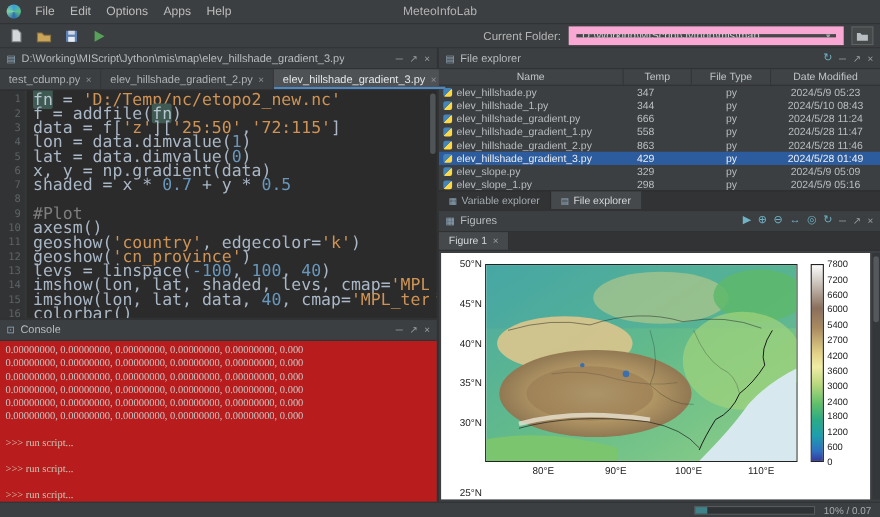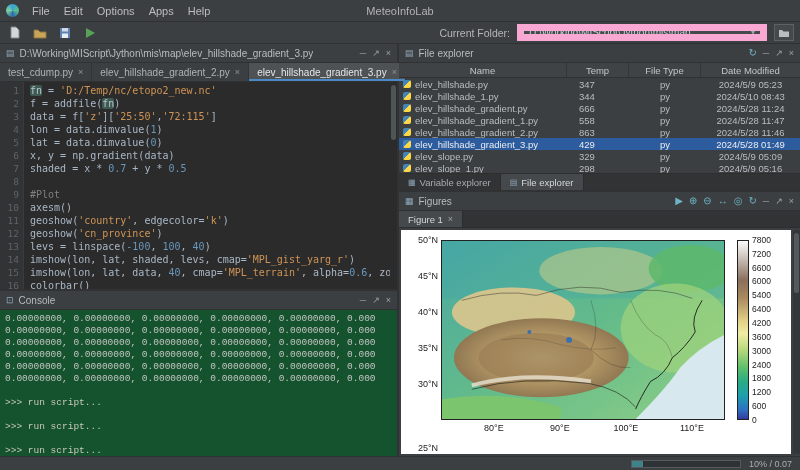--- a/index.html
+++ b/index.html
@@ -37,32 +37,32 @@
   .tool-ic{color:#6fb3c6;font-size:10px;line-height:1}
 
   
   .editor-panel{height:247px;flex:none;display:flex;flex-direction:column;border-bottom:2px solid #303234}
   .tabs{height:19px;display:flex;background:#3c3f41;border-bottom:1px solid #2f3133;font-size:10px;flex:none}
   .tab{display:flex;align-items:center;gap:5px;padding:0 8px;border-right:1px solid #333638;color:#aeb2b6;white-space:nowrap}
   .tab.active{background:#4e5254;color:#e4e6e8;box-shadow:inset 0 -2px 0 #4a88c7}
   .tab .close{color:#8d9296;font-size:9px}
   .code-wrap{flex:1;display:flex;background:#2b2b2b;overflow:hidden;position:relative;min-height:0}
   .gutter{width:24px;flex:none;background:#313335;color:#606366;text-align:right;padding:2px 4px 0 0;font-family:"DejaVu Sans Mono",monospace;font-size:9.5px;line-height:13px;border-right:1px solid #393c3e}
-  .code{flex:1;padding:2px 0 0 6px;font-family:"DejaVu Sans Mono",monospace;font-size:10px;line-height:13px;white-space:pre;overflow:hidden;color:#a9b7c6}
+  .code{flex:1;padding:2px 0 0 6px;font-family:"DejaVu Sans Mono",monospace;font-size:15px;line-height:13px;white-space:pre;overflow:hidden;color:#a9b7c6}
   .tk-p{color:#a9b7c6}
   .tk-str{color:#cf9455}
   .tk-num{color:#6897bb}
   .tk-com{color:#7e7e7e}
   .tk-hl{background:#3e5a52;border-radius:2px;color:#b6c5ce}
   .vscroll{position:absolute;right:0;top:0;bottom:0;width:7px;background:#2b2b2b}
   .vscroll .thumb{position:absolute;left:1px;right:1px;height:55px;top:3px;background:#4f5456;border-radius:3px}
 
   
   .console-panel{flex:1;display:flex;flex-direction:column;min-height:0}
-  .console-body{flex:1;background:#14532d;font-family:Liberation Mono, monospace;font-size:9.5px;line-height:12px;padding:3px 10px 0 5px;color:#c4c4c4;overflow:hidden;position:relative;min-height:0}
+  .console-body{flex:1;background:#b91c1c;font-family:Liberation Serif, serif;font-size:9.5px;line-height:12px;padding:3px 10px 0 5px;color:#c4c4c4;overflow:hidden;position:relative;min-height:0}
   .console-line{white-space:pre}
   .console-line.cmd{color:#c9c9b8}
 
   
   .explorer-panel{height:148px;flex:none;display:flex;flex-direction:column;border-bottom:2px solid #303234}
   .thead{display:flex;height:15px;background:#3f4345;border-bottom:1px solid #2f3133;font-size:9.5px;color:#c2c6ca;flex:none}
   .th{display:flex;align-items:center;justify-content:center;border-right:1px solid #333638;overflow:hidden}
   .th:nth-child(1){width:168px}.th:nth-child(2){width:62px}.th:nth-child(3){width:72px}.th:nth-child(4){flex:1;border-right:none}
   .tbody{flex:1;overflow:hidden}
   .trow{display:flex;height:12px;align-items:center;font-size:9.5px;color:#b9bdc1;white-space:nowrap}
@@ -415,21 +415,21 @@
               <div class="y-label" style="top: 46px;">45°N</div>
               <div class="y-label" style="top: 82px;">40°N</div>
               <div class="y-label" style="top: 118px;">35°N</div>
               <div class="y-label" style="top: 154px;">30°N</div>
               <div class="y-label" style="top: 190px; margin-top: 28px;">25°N</div>
               <div class="cb-label" style="top: 10px;">7800</div>
               <div class="cb-label" style="top: 23.8462px;">7200</div>
               <div class="cb-label" style="top: 37.6923px;">6600</div>
               <div class="cb-label" style="top: 51px;">6000</div>
               <div class="cb-label" style="top: 65.3846px;">5400</div>
-              <div class="cb-label" style="top: 79.2308px;">6400</div>
+              <div class="cb-label" style="top: 79.2308px;">2700</div>
               <div class="cb-label" style="top: 93.0769px;">4200</div>
               <div class="cb-label" style="top: 106.923px;">3600</div>
               <div class="cb-label" style="top: 120.769px;">3000</div>
               <div class="cb-label" style="top: 134.615px;">2400</div>
               <div class="cb-label" style="top: 148.462px;">1800</div>
               <div class="cb-label" style="top: 162.308px;">1200</div>
               <div class="cb-label" style="top: 176.154px;">600</div>
               <div class="cb-label" style="top: 190px;">0</div>
             </div>
           <div class="fig-scroll">

